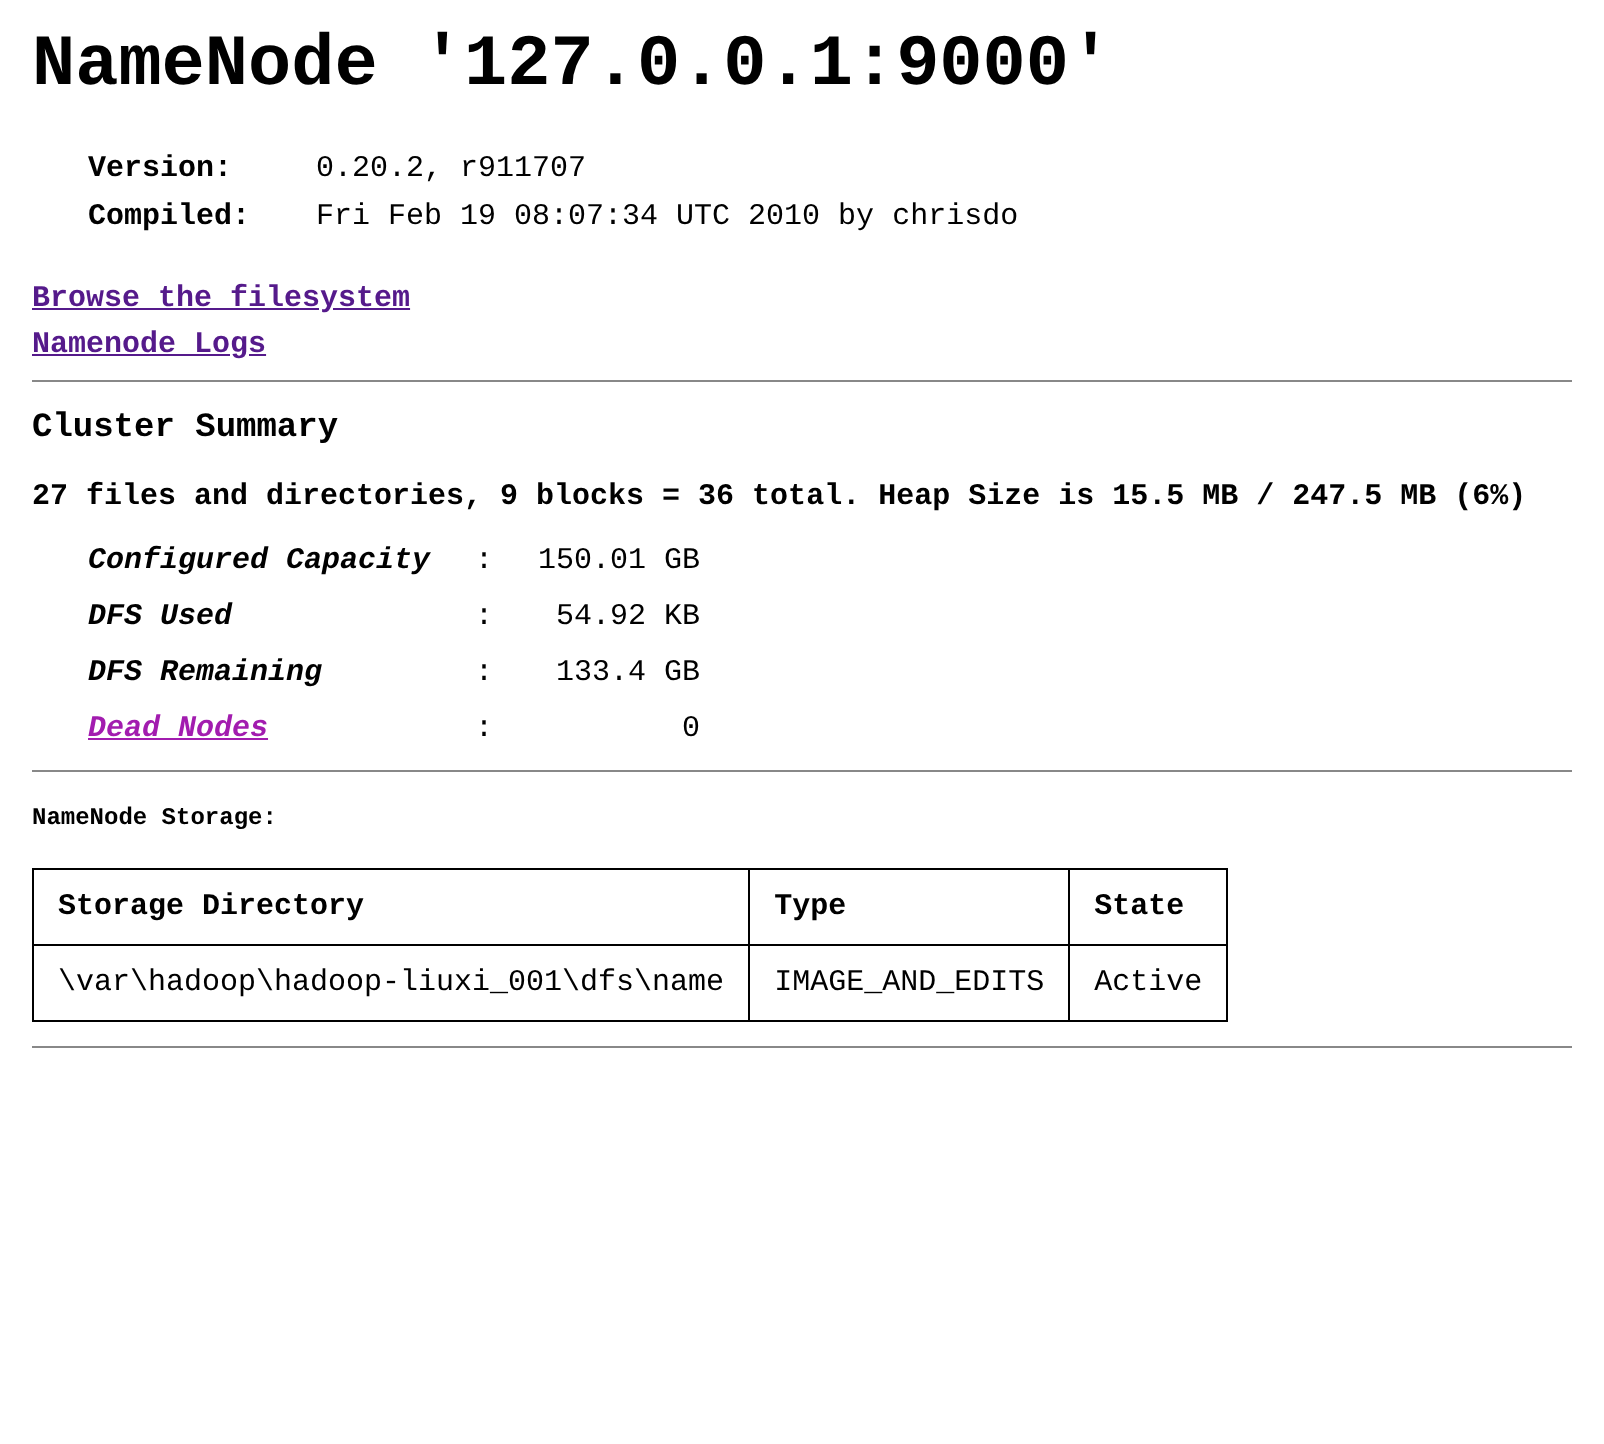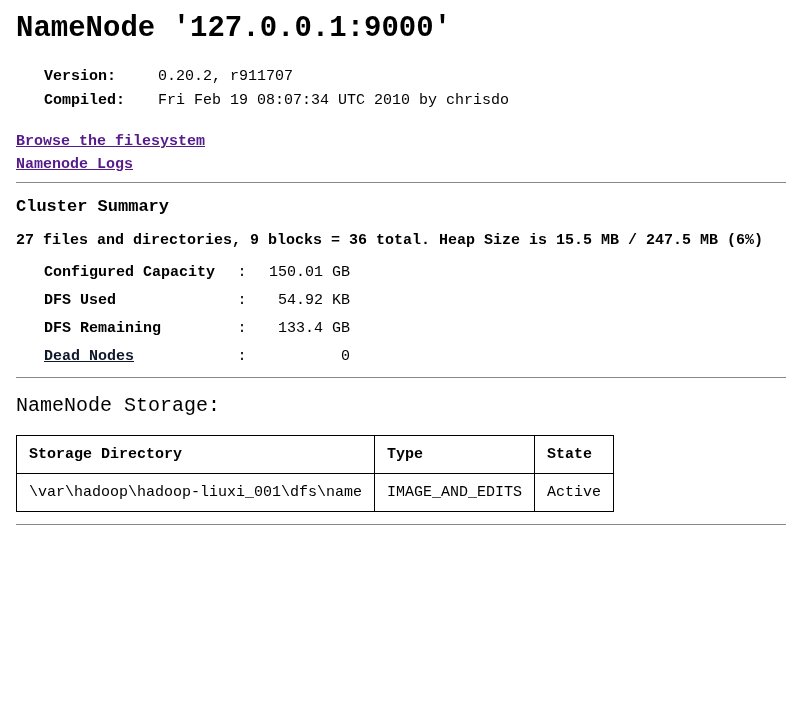--- a/index.html
+++ b/index.html
@@ -4,21 +4,21 @@
   <style>
     body {
       font-family: "Courier New", Courier, monospace;
       margin: 0;
       padding: 12px 16px;
       font-size: 15px;
       color: #000;
       background: #fff;
     }
     h1 {
-      font-size: 29px;
+      font-size: 36px;
       font-weight: bold;
       margin: 0 0 20px 0;
     }
     .info-block {
       margin-left: 28px;
       margin-bottom: 18px;
     }
     .info-row {
       line-height: 1.6;
     }
@@ -29,21 +29,21 @@
     }
     .info-value {
       display: inline-block;
     }
     a {
       color: #551A8B;
       text-decoration: underline;
       font-weight: bold;
     }
     a.blue {
-      color: #0f172a;
+      color: #a21caf;
       text-align: right;
     }
     .links-block {
       line-height: 1.5;
       margin-bottom: 6px;
     }
     hr {
       border: none;
       border-top: 1px solid #888;
       margin: 6px 0 14px 0;
@@ -62,32 +62,33 @@
       border-collapse: collapse;
     }
     .summary-table td {
       padding: 2px 8px 2px 0;
       vertical-align: baseline;
       line-height: 1.6;
     }
     .summary-table td.label {
       font-weight: bold;
       width: 180px;
+      font-style: italic;
     }
     .summary-table td.colon {
       width: 20px;
       text-align: center;
     }
     .summary-table td.value {
       text-align: right;
       width: 90px;
     }
     .storage-heading {
-      font-size: 20px;
-      font-weight: normal;
+      font-size: 12px;
+      font-weight: bold;
       margin: 16px 0 18px 0;
     }
     .storage-table {
       border-collapse: collapse;
       margin-bottom: 12px;
     }
     .storage-table th, .storage-table td {
       border: 1px solid #000;
       padding: 10px 12px;
       text-align: left;

